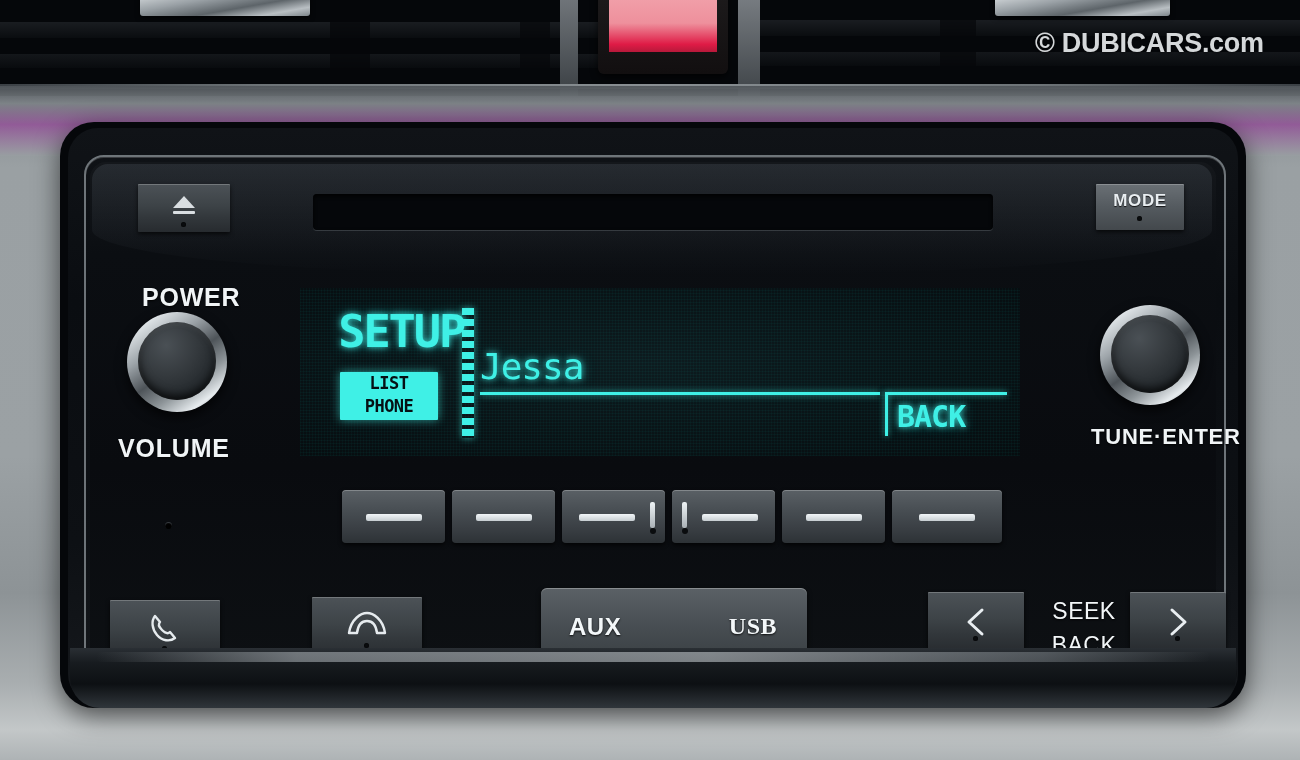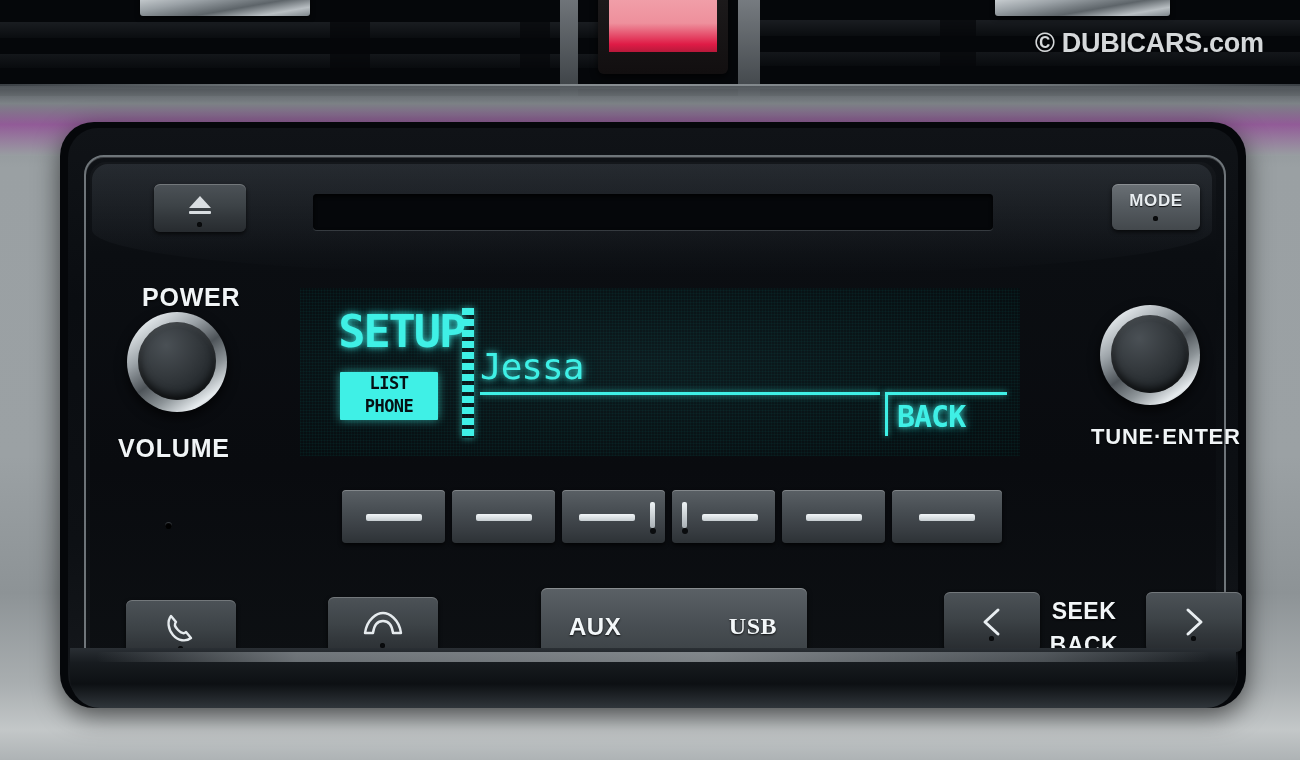--- a/index.html
+++ b/index.html
@@ -64,23 +64,23 @@
   .lip-shine{position:absolute;left:96px;top:652px;width:1114px;height:10px;
      border-radius:6px;background:linear-gradient(90deg,rgba(255,255,255,0),
         rgba(205,212,217,.45) 18%,rgba(222,228,232,.5) 55%,rgba(190,198,204,.3) 85%,rgba(255,255,255,0));}
 
   
   .cd-slot{position:absolute;left:313px;top:194px;width:680px;height:36px;
      border-radius:4px;background:#05070a;
      box-shadow:inset 0 2px 4px rgba(0,0,0,.9),0 1px 0 rgba(150,160,168,.25);}
 
   
-  .btn{position:absolute;border-radius:6px;
+  .btn{position:absolute;border-radius:1px;
      background:linear-gradient(180deg,#4c5257 0%,#3d4347 45%,#32373b 70%,#272b2f 100%);
-     box-shadow:0 2px 4px rgba(0,0,0,.7),inset 0 1px 0 rgba(255,255,255,.22);margin-left:16px;}
+     box-shadow:0 2px 4px rgba(0,0,0,.7),inset 0 1px 0 rgba(255,255,255,.22);}
   .btn-lighter{background:linear-gradient(180deg,#6a7075 0%,#555b60 48%,#43484c 100%);}
   .led{position:absolute;width:5px;height:5px;border-radius:50%;
      background:#0b0d0f;box-shadow:inset 0 0 2px #000;}
 
   .eject{left:138px;top:184px;width:92px;height:48px;}
   .eject-tri{position:absolute;left:50%;top:12px;transform:translateX(-50%);
      width:0;height:0;border-left:11px solid transparent;border-right:11px solid transparent;
      border-bottom:12px solid #d9dee1;}
   .eject-bar{position:absolute;left:50%;top:27px;transform:translateX(-50%);
      width:22px;height:3px;background:#d9dee1;border-radius:1px;}
@@ -155,21 +155,21 @@
      background:linear-gradient(180deg,#5b6166 0%,#4a5055 35%,#3c4246 70%,#2f3438 100%);
      box-shadow:0 2px 5px rgba(0,0,0,.75),inset 0 1px 0 rgba(255,255,255,.28);}
   .aux-txt{position:absolute;top:25px;font-size:24px;font-weight:bold;color:#f3f7f9;
      letter-spacing:.5px;text-shadow:0 1px 2px rgba(0,0,0,.85);}
   .aux-notch{position:absolute;left:50%;top:72px;transform:translateX(-50%);
      width:86px;height:44px;border-radius:50% 50% 0 0;
      background:linear-gradient(180deg,#b9c0c4,#868d92);}
 
   .seek-btn{width:96px;height:60px;}
   .chev{position:absolute;left:50%;top:14px;transform:translateX(-50%);}
-  .seek-label{position:absolute;font-size:23px;font-weight:bold;color:#f2f6f8;
+  .seek-label{position:absolute;font-size:23px;font-weight:normal;color:#f2f6f8;
      letter-spacing:.5px;text-shadow:0 1px 2px rgba(0,0,0,.85);text-align:center;}
   .model-no{position:absolute;left:1198px;top:664px;font-size:17px;font-weight:bold;
      color:#eef2f4;letter-spacing:.3px;text-shadow:0 1px 2px rgba(0,0,0,.85);}
 
   .mic-hole{position:absolute;left:165px;top:522px;width:7px;height:7px;border-radius:50%;
      background:#000;box-shadow:inset 0 1px 1px rgba(120,130,140,.5);}
 
   .watermark{position:absolute;left:1035px;top:28px;font-size:27px;font-weight:bold;
      color:#e7eaec;letter-spacing:-.3px;opacity:.92;
      text-shadow:0 1px 3px rgba(0,0,0,.55);}

